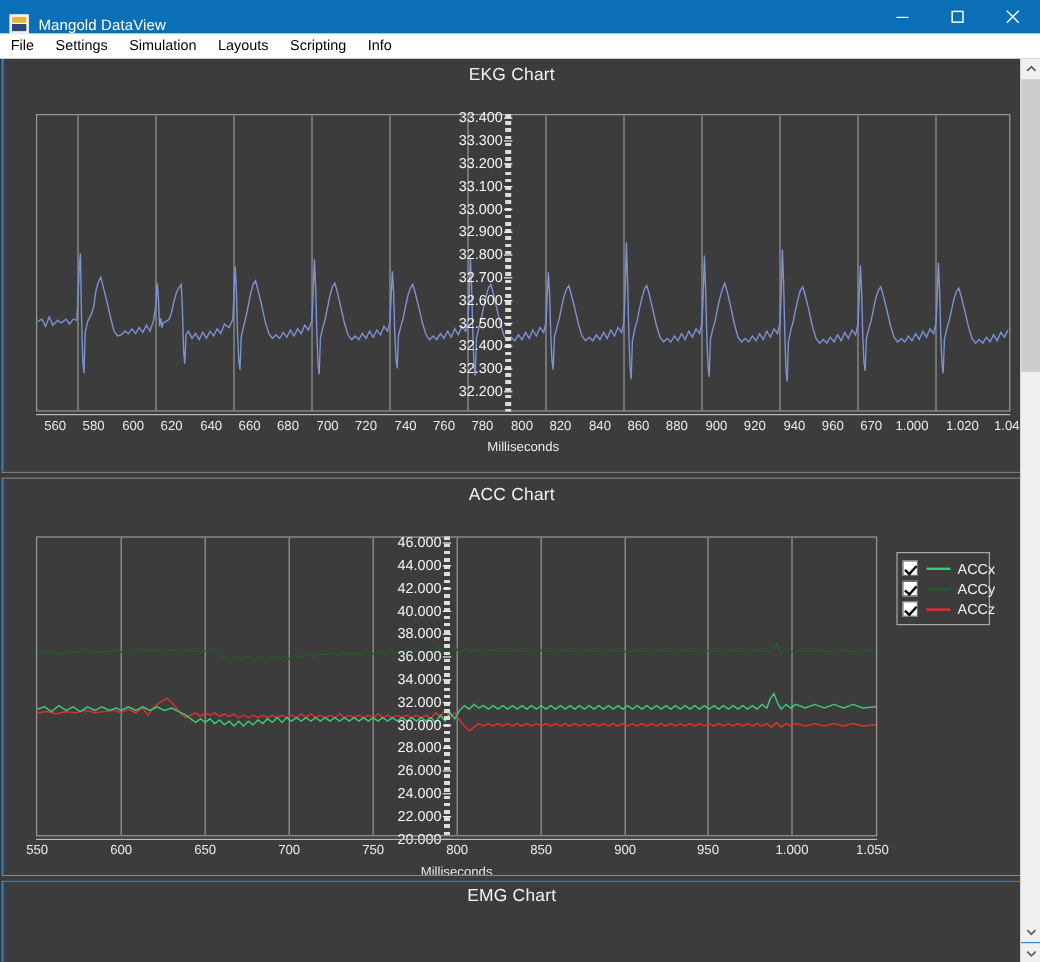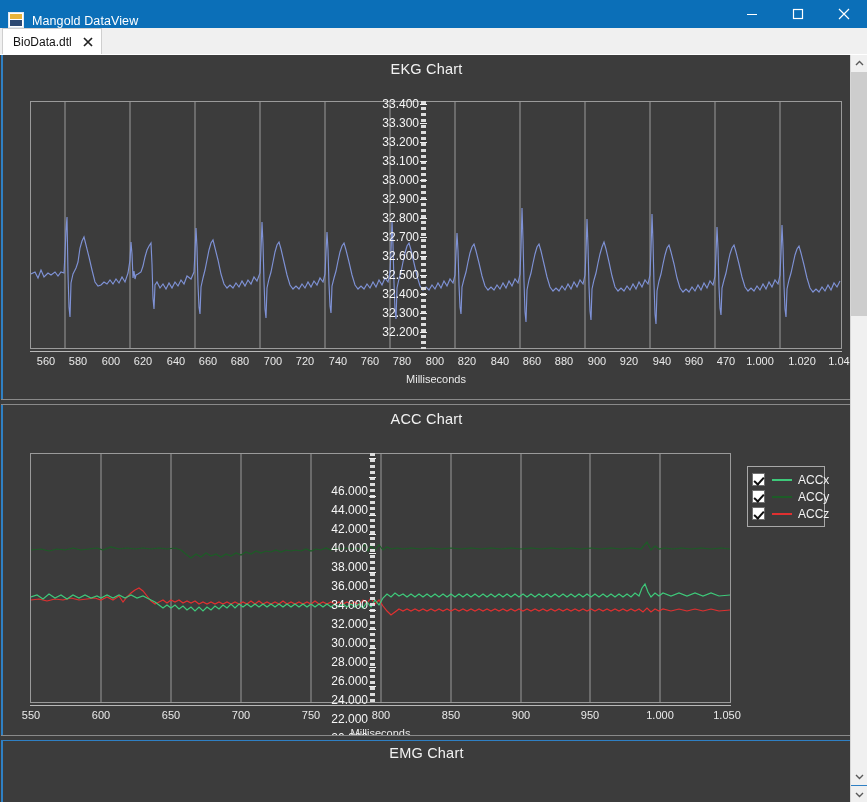--- a/index.html
+++ b/index.html
@@ -233,31 +233,29 @@
           <rect x="1.5" y="1.5" width="9" height="9" fill="none" stroke="#fff" stroke-width="1.2"></rect>
         </svg>
     </div>
     <div class="winbtn">
       <svg width="12" height="12" viewBox="0 0 12 12">
           <path d="M1 1 L11 11 M11 1 L1 11" stroke="#fff" stroke-width="1.2"></path>
         </svg>
     </div>
   </div>
 
-
-  <div class="tabstrip">
-    <div class="tab">
-      <span class="tablabel">BioData.dtl</span>
-      <span class="tabclose">
-        <svg width="10" height="10" viewBox="0 0 10 10">
-            <path d="M1 1 L9 9 M9 1 L1 9" stroke="#222" stroke-width="1.7"></path>
-          </svg>
-      </span>
-    </div>
+  <div class="menubar">
+    <div class="menuitem">File</div>
+    <div class="menuitem">Settings</div>
+    <div class="menuitem">Simulation</div>
+    <div class="menuitem">Layouts</div>
+    <div class="menuitem">Scripting</div>
+    <div class="menuitem">Info</div>
   </div>
+
 
   <div class="client">
 
     <div class="panels">
 
       <div class="panel panel-ekg">
         <div class="chart-title">EKG Chart</div>
 
         <div class="chart-area">
 
@@ -376,21 +374,21 @@
             <span style="left:372px;">780</span>
             <span style="left:405px;">800</span>
             <span style="left:437px;">820</span>
             <span style="left:470px;">840</span>
             <span style="left:502px;">860</span>
             <span style="left:534px;">880</span>
             <span style="left:567px;">900</span>
             <span style="left:599px;">920</span>
             <span style="left:632px;">940</span>
             <span style="left:664px;">960</span>
-            <span style="left:696px;">470</span>
+            <span style="left:696px;">670</span>
             <span style="left:730px;">1.000</span>
             <span style="left:772px;">1.020</span>
             <span style="left:812px;">1.040</span>
           </div>
           <div class="axis-caption" style="left:27px; top:294px; width:812px;">Milliseconds</div>
         </div>
       </div>
 
       <div class="splitter"></div>
 
@@ -471,21 +469,21 @@
                    L556,140 L560,143 L564,140 L568,143 L572,140 L576,143 L580,140
                    L584,143 L588,140 L592,143 L596,140 L600,143 L604,139 L608,142
                    L611,134 L614,130 L617,138 L620,143 L624,139 L628,142 L632,139
                    L640,142 L648,139 L656,142 L664,139 L672,142 L680,139 L688,142
                    L699,141"></path>
             </svg>
           </div>
 
           <div class="yaxis" style="left:325px; top:24px; width:48px; height:250px;">
             <div class="ytickcol" style="left:42px; height:250px;"></div>
-            <div class="ylabels" style="position:absolute; left:0; top:0; width:40px; height:294px;margin-top:33px;">
+            <div class="ylabels" style="position:absolute; left:0; top:0; width:40px; height:294px;">
               <span style="top:5px;">46.000</span>
               <span style="top:24px;">44.000</span>
               <span style="top:43px;">42.000</span>
               <span style="top:62px;">40.000</span>
               <span style="top:81px;">38.000</span>
               <span style="top:100px;">36.000</span>
               <span style="top:119px;">34.000</span>
               <span style="top:138px;">32.000</span>
               <span style="top:157px;">30.000</span>
               <span style="top:176px;">28.000</span>

